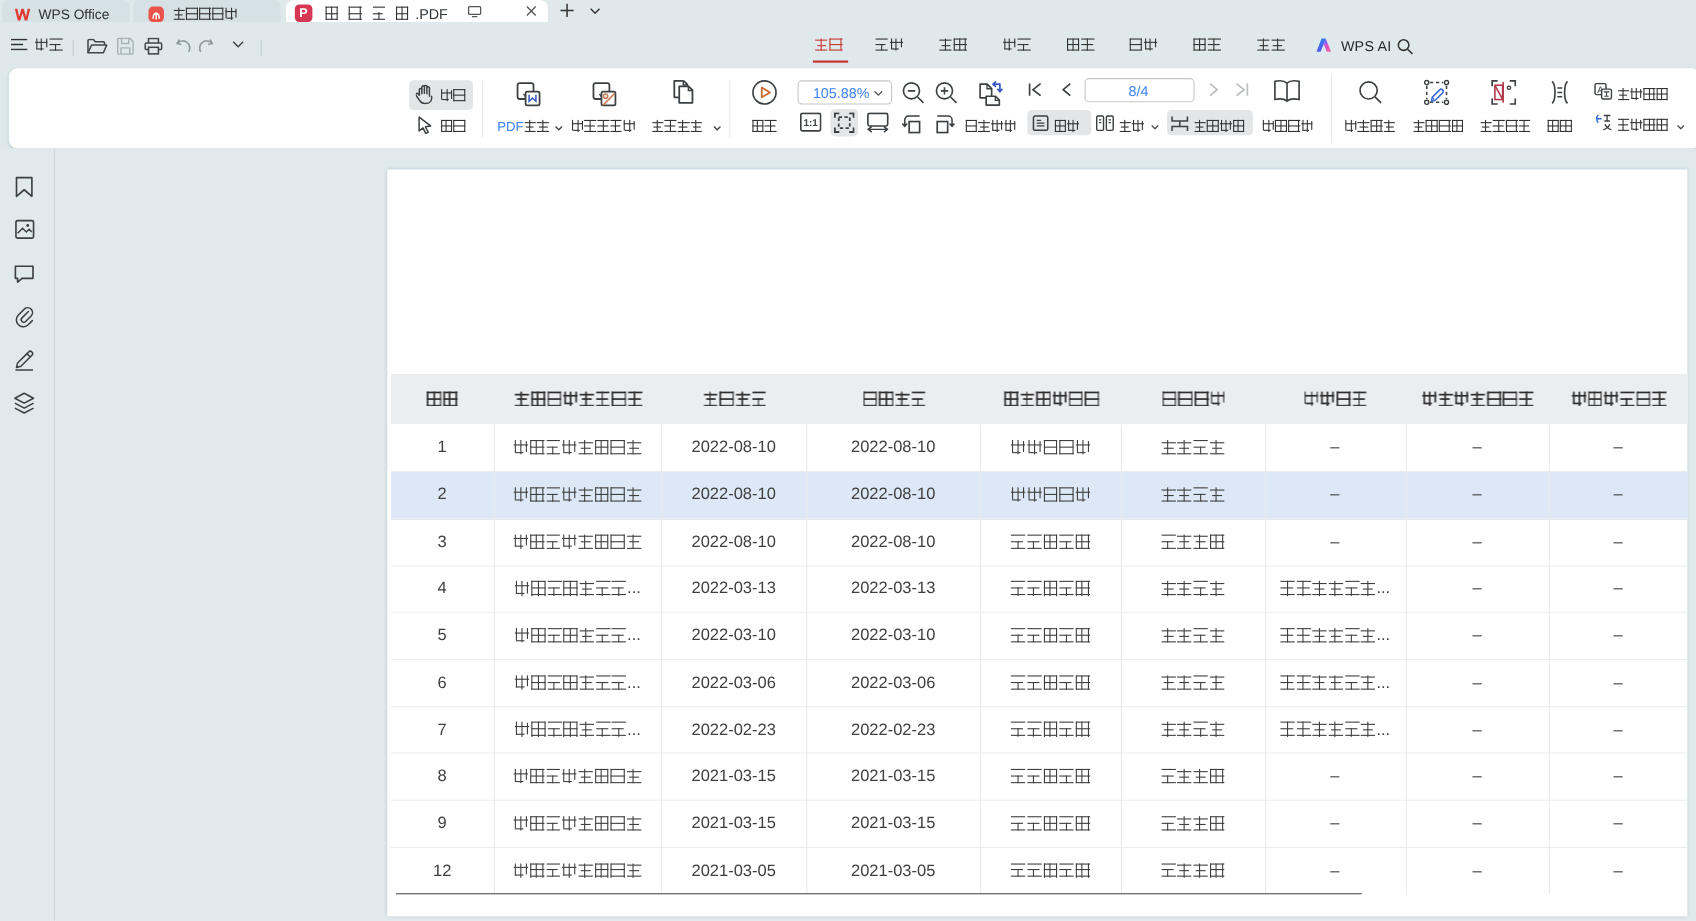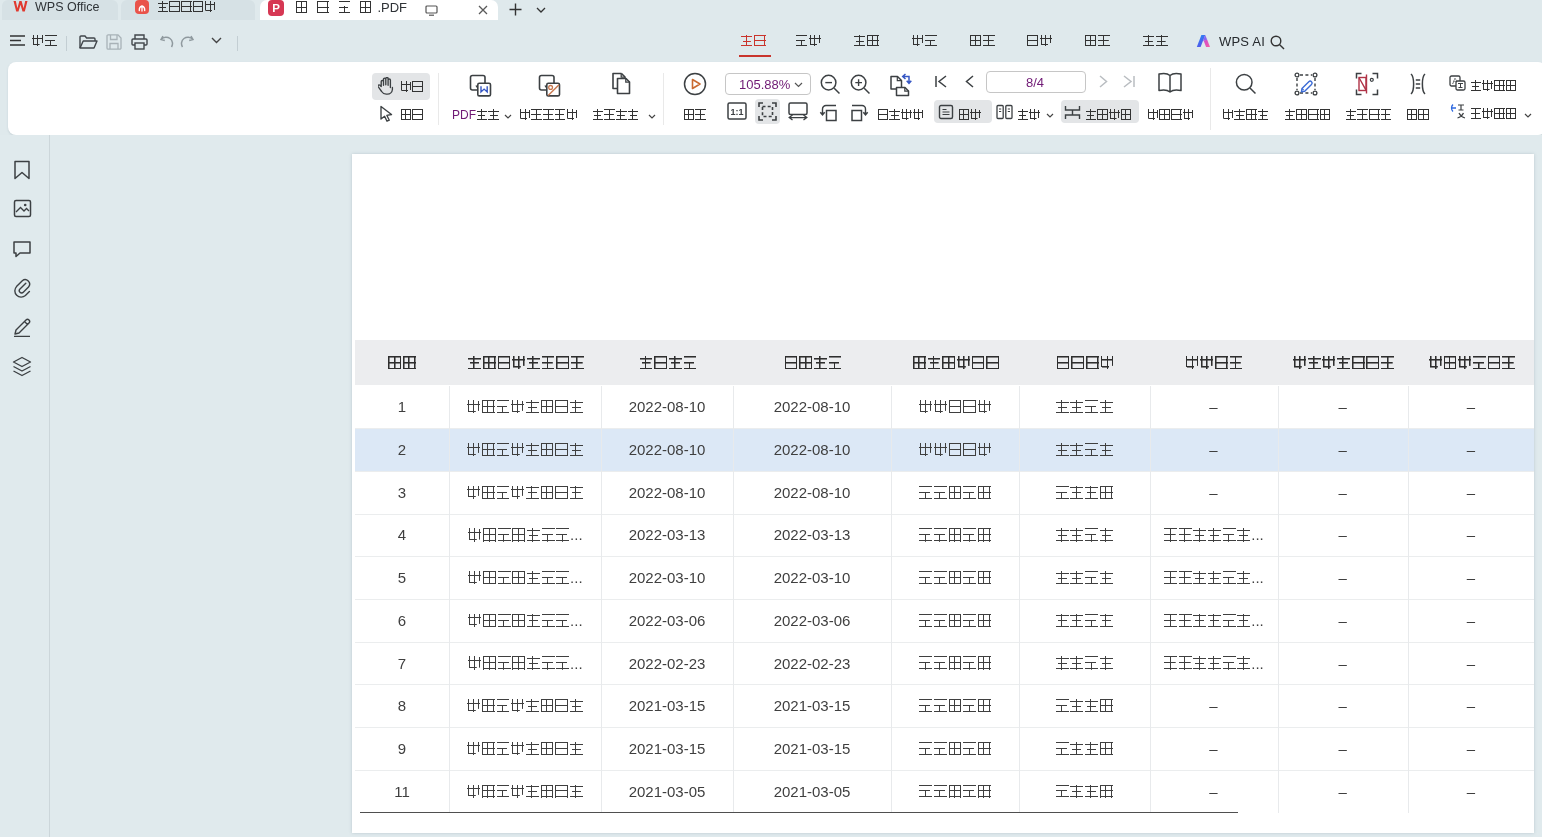--- a/index.html
+++ b/index.html
@@ -8,31 +8,31 @@
 .g{display:inline-block;width:.86em;height:.88em;margin:0 .06em;vertical-align:-.07em;background-repeat:no-repeat}
 .g0{background-image:linear-gradient(var(--c),var(--c)),linear-gradient(var(--c),var(--c)),linear-gradient(var(--c),var(--c)),linear-gradient(var(--c),var(--c));background-size:100% var(--t),86% var(--t),100% var(--t),var(--t) 56%;background-position:0 0,7% 50%,0 100%,48% 100%}
 .g1{background-image:linear-gradient(var(--c),var(--c)),linear-gradient(var(--c),var(--c)),linear-gradient(var(--c),var(--c)),linear-gradient(var(--c),var(--c)),linear-gradient(var(--c),var(--c));background-size:var(--t) 100%,var(--t) 100%,100% var(--t),100% var(--t),100% var(--t);background-position:0 0,100% 0,0 0,0 50%,0 100%}
 .g2{background-image:linear-gradient(var(--c),var(--c)),linear-gradient(var(--c),var(--c)),linear-gradient(var(--c),var(--c)),linear-gradient(var(--c),var(--c));background-size:var(--t) 100%,100% var(--t),72% var(--t),100% var(--t);background-position:46% 0,0 14%,50% 56%,0 100%}
 .g3{background-image:linear-gradient(var(--c),var(--c)),linear-gradient(var(--c),var(--c)),linear-gradient(var(--c),var(--c)),linear-gradient(var(--c),var(--c)),linear-gradient(var(--c),var(--c)),linear-gradient(var(--c),var(--c));background-size:var(--t) 100%,var(--t) 100%,100% var(--t),100% var(--t),100% var(--t),var(--t) 100%;background-position:0 0,100% 0,0 0,0 50%,0 100%,48% 0}
 .g4{background-image:linear-gradient(var(--c),var(--c)),linear-gradient(var(--c),var(--c)),linear-gradient(var(--c),var(--c)),linear-gradient(var(--c),var(--c));background-size:100% var(--t),90% var(--t),100% var(--t),var(--t) 100%;background-position:0 0,0 50%,0 100%,48% 0}
 .g5{background-image:linear-gradient(var(--c),var(--c)),linear-gradient(var(--c),var(--c)),linear-gradient(var(--c),var(--c)),linear-gradient(var(--c),var(--c)),linear-gradient(var(--c),var(--c));background-size:var(--t) 88%,var(--t) 100%,var(--t) 76%,100% var(--t),60% var(--t);background-position:8% 0,52% 0,96% 10%,0 30%,20% 90%}
 .sp .g{margin:0 5.1px}
 
 #tabbar{position:absolute;left:0;top:0;width:1542px;height:20px}
-.tab{position:absolute;top:0;height:20px;border-radius:6px 6px 0 0;display:flex;align-items:flex-start;font-size:12px;color:#2f3337}
+.tab{position:absolute;top:0;height:20px;border-radius:6px 6px 0 0;display:flex;align-items:flex-end;font-size:12px;color:#2f3337}
 #tab1{left:2px;width:116px;background:#d6e1e5}
 #tab2{left:121px;width:134px;background:#d6e1e5}
 #tab3{left:260px;width:238px;background:#fff;border-radius:7px 7px 0 0}
 
 #menubar{position:absolute;left:0;top:20px;width:1542px;height:41px}
 .mi{position:absolute;top:13.5px;font-size:13.5px;color:#262a2e;letter-spacing:.5px}
 .vsep{position:absolute;width:1px;background:#c3ced3}
 
 #panel{position:absolute;left:8px;top:62px;width:1538px;height:73px;background:#fff;border-radius:8px;box-shadow:0 1px 2px rgba(120,140,150,.25)}
-.tl{position:absolute;font-size:12px;color:#701a75;white-space:nowrap}
+.tl{position:absolute;font-size:12px;color:#3b82f6;white-space:nowrap}
 .selbg{position:absolute;background:#e3e5e7;border-radius:4px}
 .psep{position:absolute;width:1px;background:#e9e9e9}
 
 #content{position:absolute;left:0;top:135px;width:1542px;height:702px;background:#e0eaed}
 #rail{position:absolute;left:0;top:0;width:50px;height:702px;background:#e0eaed;border-right:1px solid #ccd6da}
 #page{position:absolute;left:352px;top:19px;width:1182px;height:679px;background:#fff;box-shadow:0 0 3px rgba(140,160,170,.45)}
 
 #tbl{position:absolute;left:3px;top:186px;width:1179px;font-size:15px;color:#3f3f3f;--c:#3f3f3f;filter:blur(0.45px)}
 .hrow{position:absolute;left:0;top:0;height:45px;background:#ecedef}
 .hcell{position:absolute;top:0;height:45px;display:flex;align-items:center;justify-content:center;font-weight:bold;color:#2e2e2e;--c:#2e2e2e;--t:12%}
@@ -663,21 +663,21 @@
           </div>
           <div class="cell zh" style="left:664.0px;top:387.1px;width:130.5px;height:42.7px">
             <i class="g g0"></i>
             <i class="g g2"></i>
             <i class="g g2"></i>
             <i class="g g3"></i>
           </div>
           <div class="cell zh" style="left:794.5px;top:387.1px;width:128.0px;height:42.7px">–</div>
           <div class="cell zh" style="left:922.5px;top:387.1px;width:130.5px;height:42.7px">–</div>
           <div class="cell zh" style="left:1053.0px;top:387.1px;width:126.0px;height:42.7px">–</div>
-          <div class="cell zh" style="left:0.0px;top:429.8px;width:94.0px;height:42.7px">11</div>
+          <div class="cell zh" style="left:0.0px;top:429.8px;width:94.0px;height:42.7px">12</div>
           <div class="cell zh" style="left:94.0px;top:429.8px;width:152.0px;height:42.7px">
             <i class="g g5"></i>
             <i class="g g3"></i>
             <i class="g g0"></i>
             <i class="g g5"></i>
             <i class="g g2"></i>
             <i class="g g3"></i>
             <i class="g g1"></i>
             <i class="g g2"></i>
           </div>

